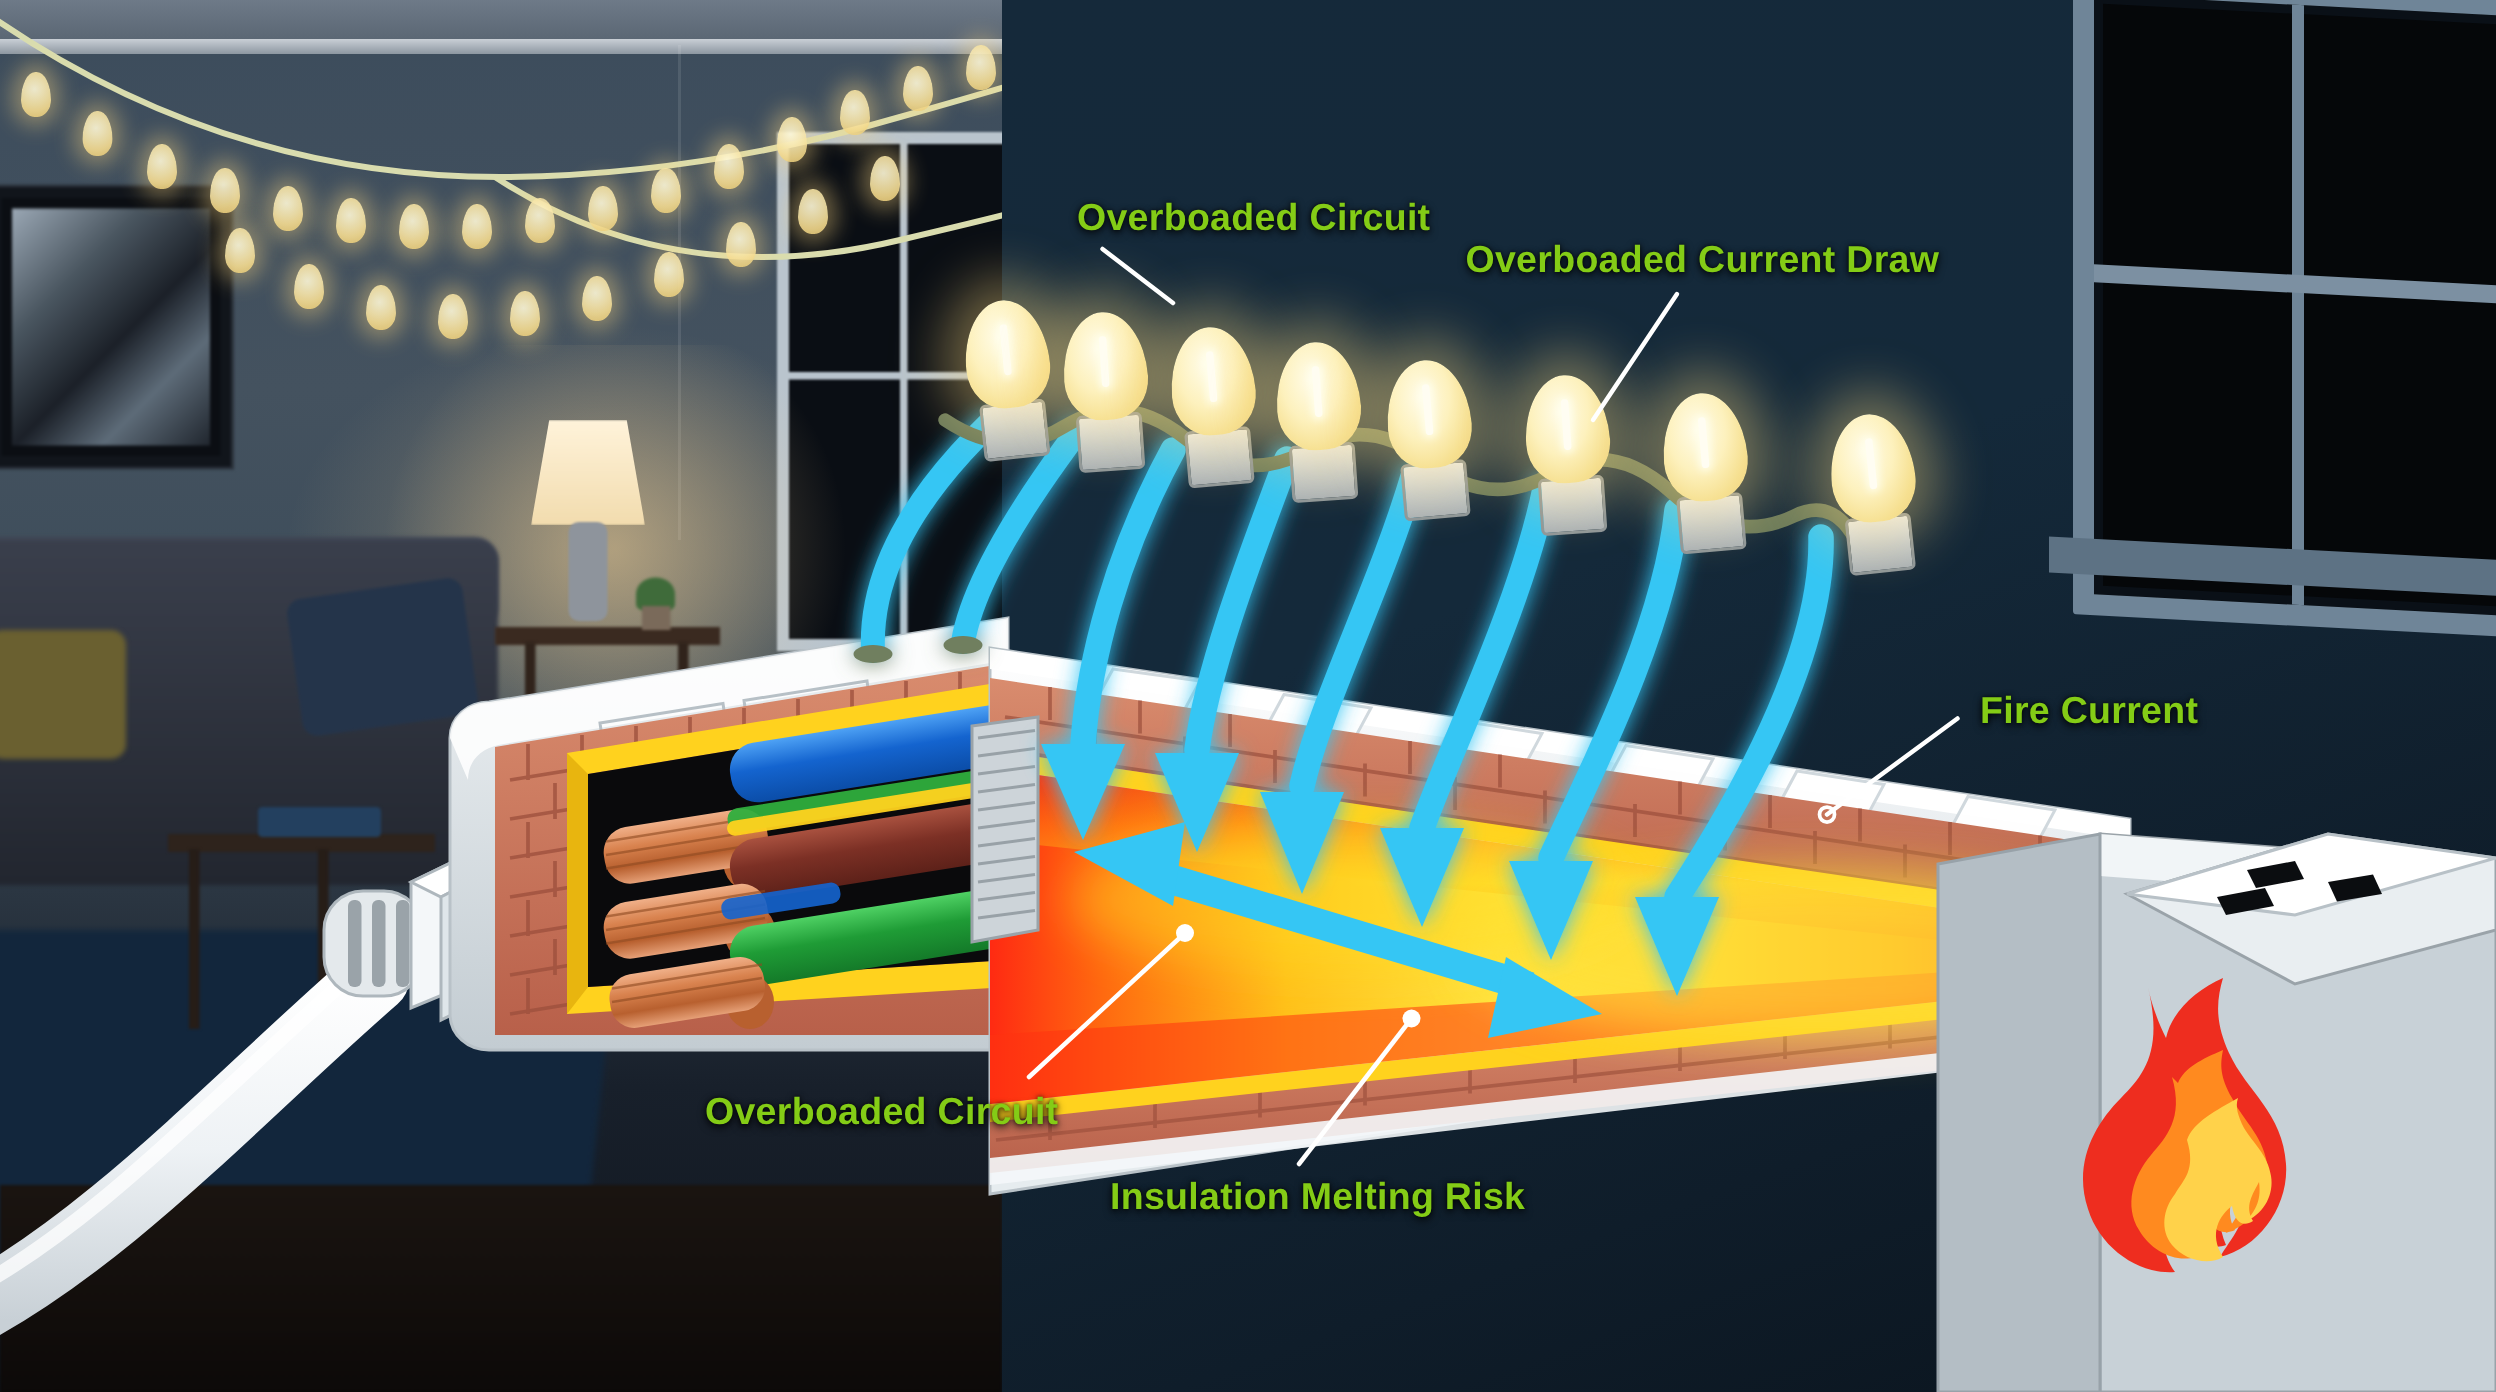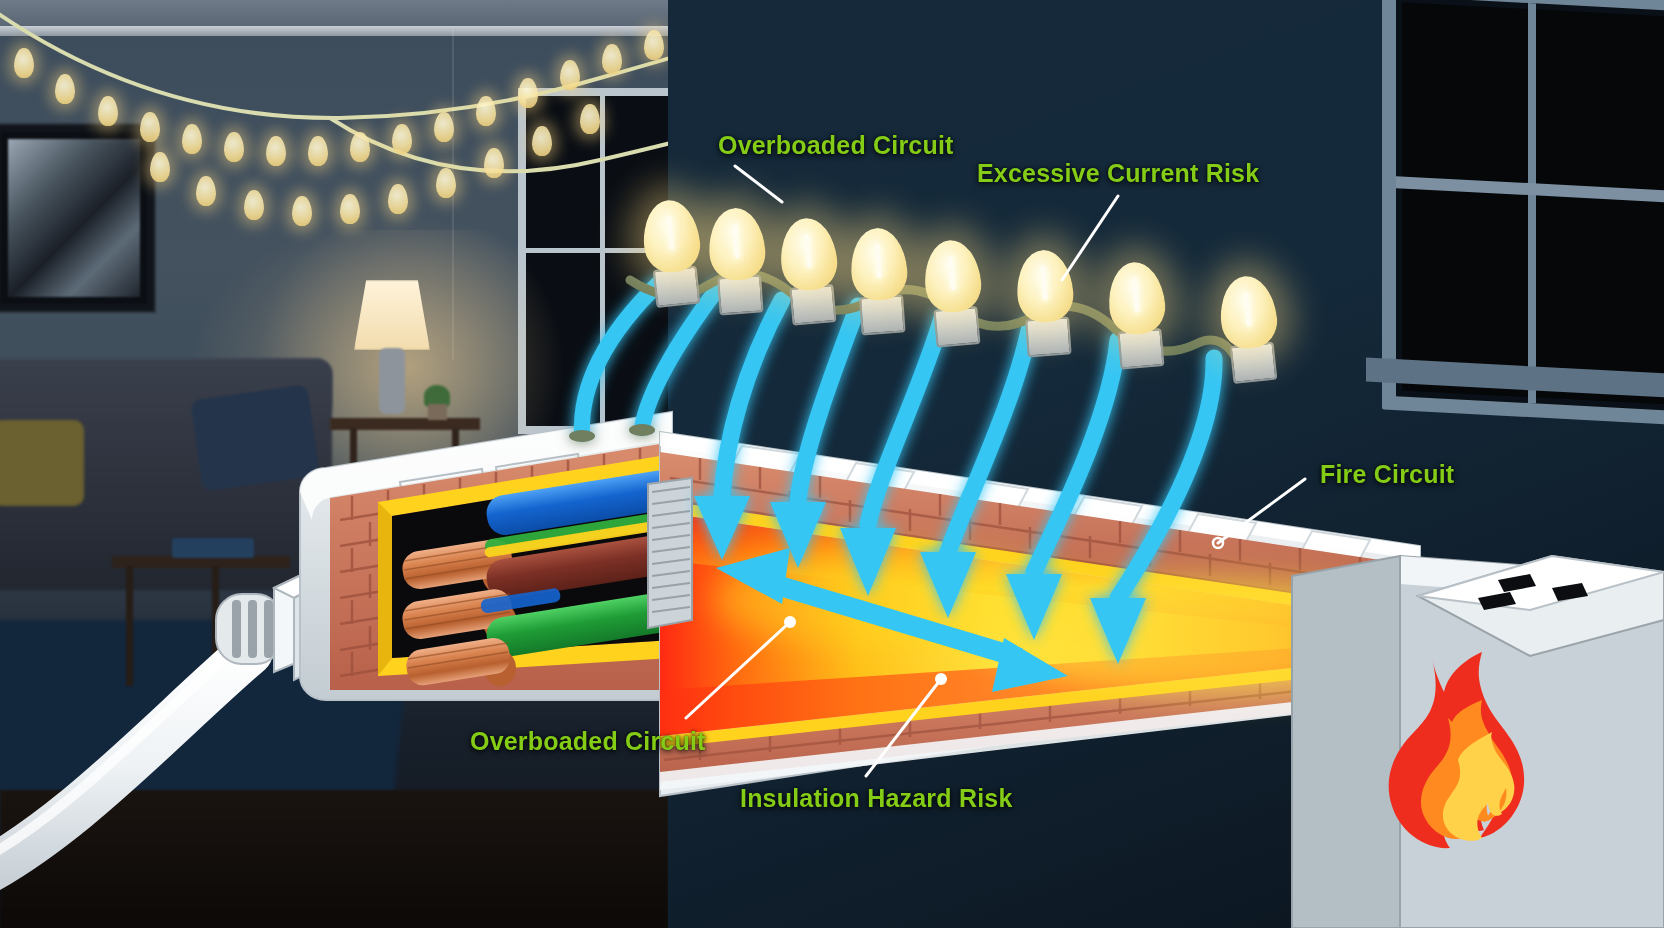--- a/index.html
+++ b/index.html
@@ -502,19 +502,19 @@
       <line x1="1062" y1="280" x2="1118" y2="196"></line>
       <line x1="1218" y1="543" x2="1305" y2="479"></line>
       <circle cx="1218" cy="543" r="5" class="hollow"></circle>
       <line x1="790" y1="622" x2="686" y2="718"></line>
       <circle cx="790" cy="622" r="6"></circle>
       <line x1="941" y1="679" x2="866" y2="776"></line>
       <circle cx="941" cy="679" r="6"></circle>
     </svg>
   <div id="labels">
       <div class="label" style="left: 718px; top: 131px; font-size: 25px;">Overboaded Circuit</div>
-      <div class="label" style="left: 977px; top: 159px; font-size: 25px;">Excessive Current Risk</div>
-      <div class="label" style="left: 1320px; top: 460px; font-size: 25px;">Fire Circuit</div>
+      <div class="label" style="left: 977px; top: 159px; font-size: 25px;">Overboaded Current Draw</div>
+      <div class="label" style="left: 1320px; top: 460px; font-size: 25px;">Fire Current</div>
       <div class="label" style="left: 470px; top: 727px; font-size: 25px;">Overboaded Circuit</div>
-      <div class="label" style="left: 740px; top: 784px; font-size: 25px;">Insulation Hazard Risk</div>
+      <div class="label" style="left: 740px; top: 784px; font-size: 25px;">Insulation Melting Risk</div>
     </div>
 
 </div>
 
 </body></html>

